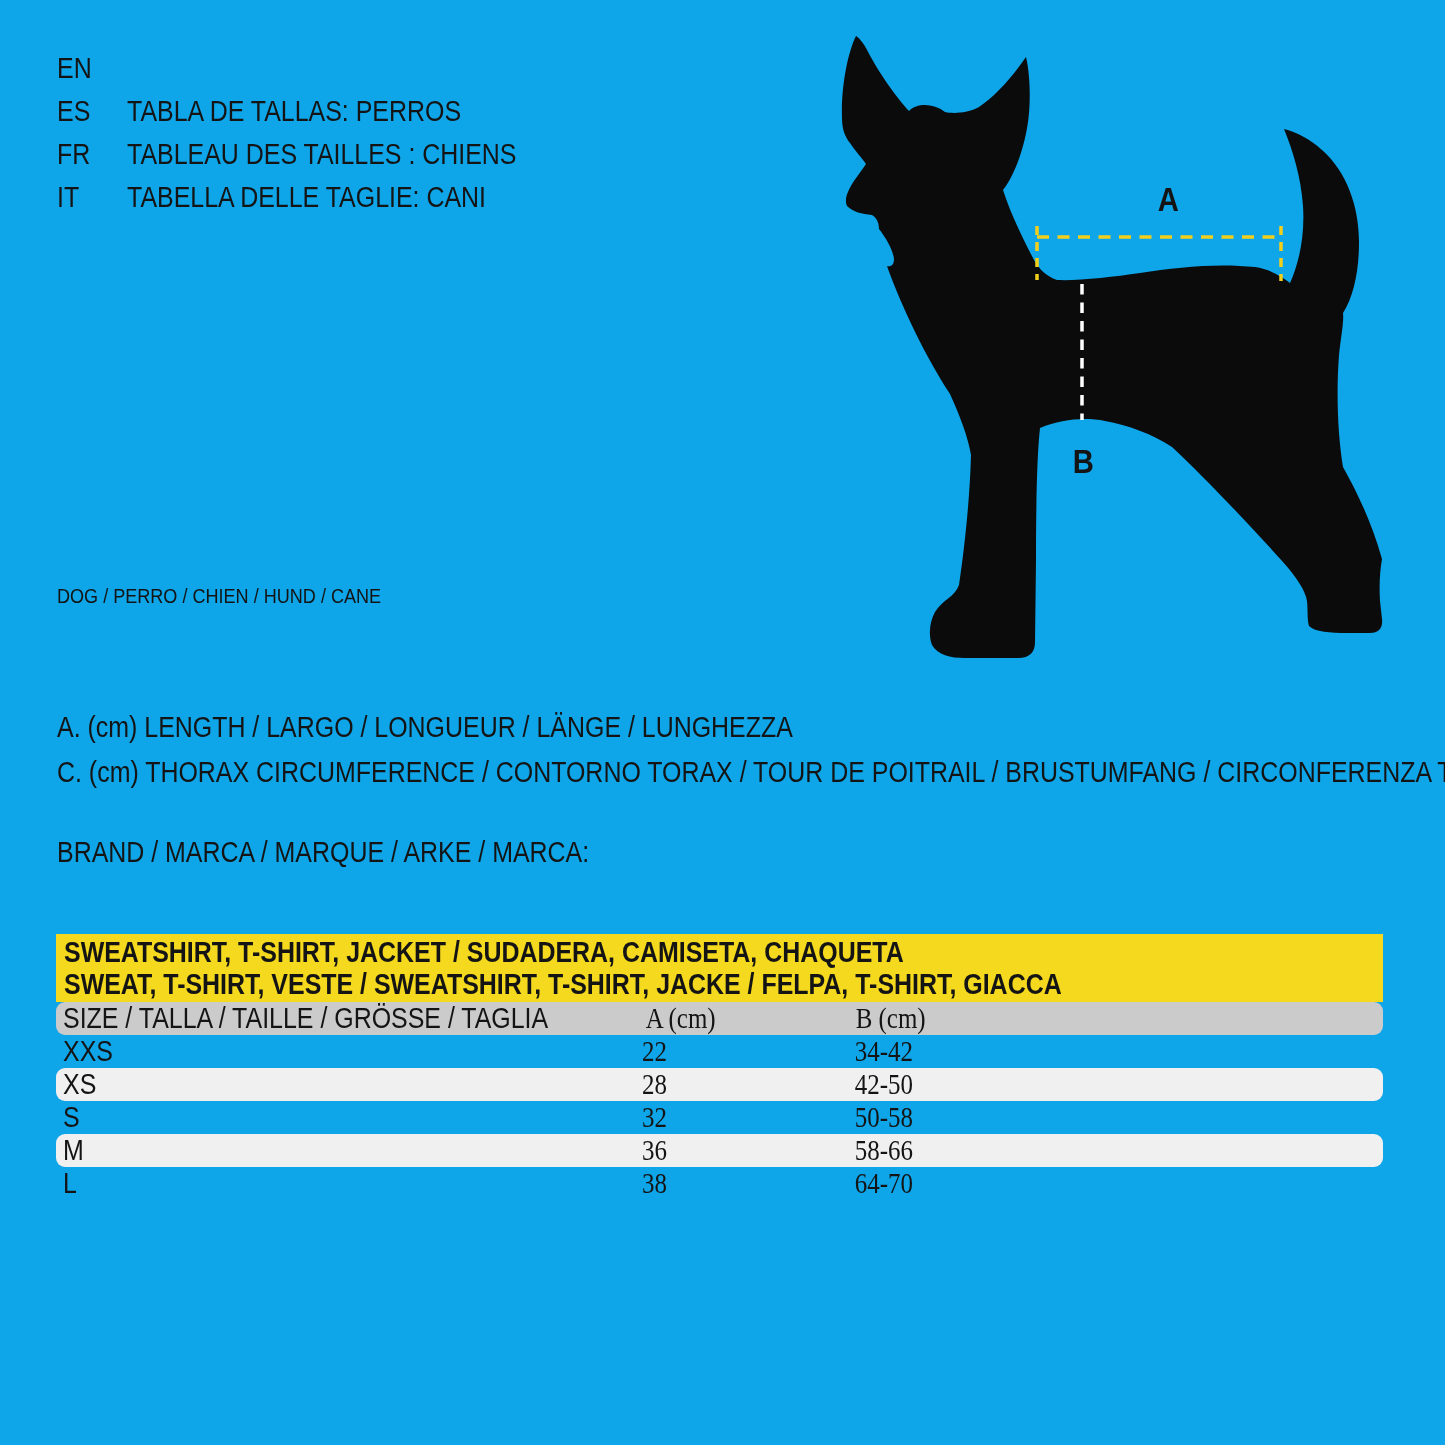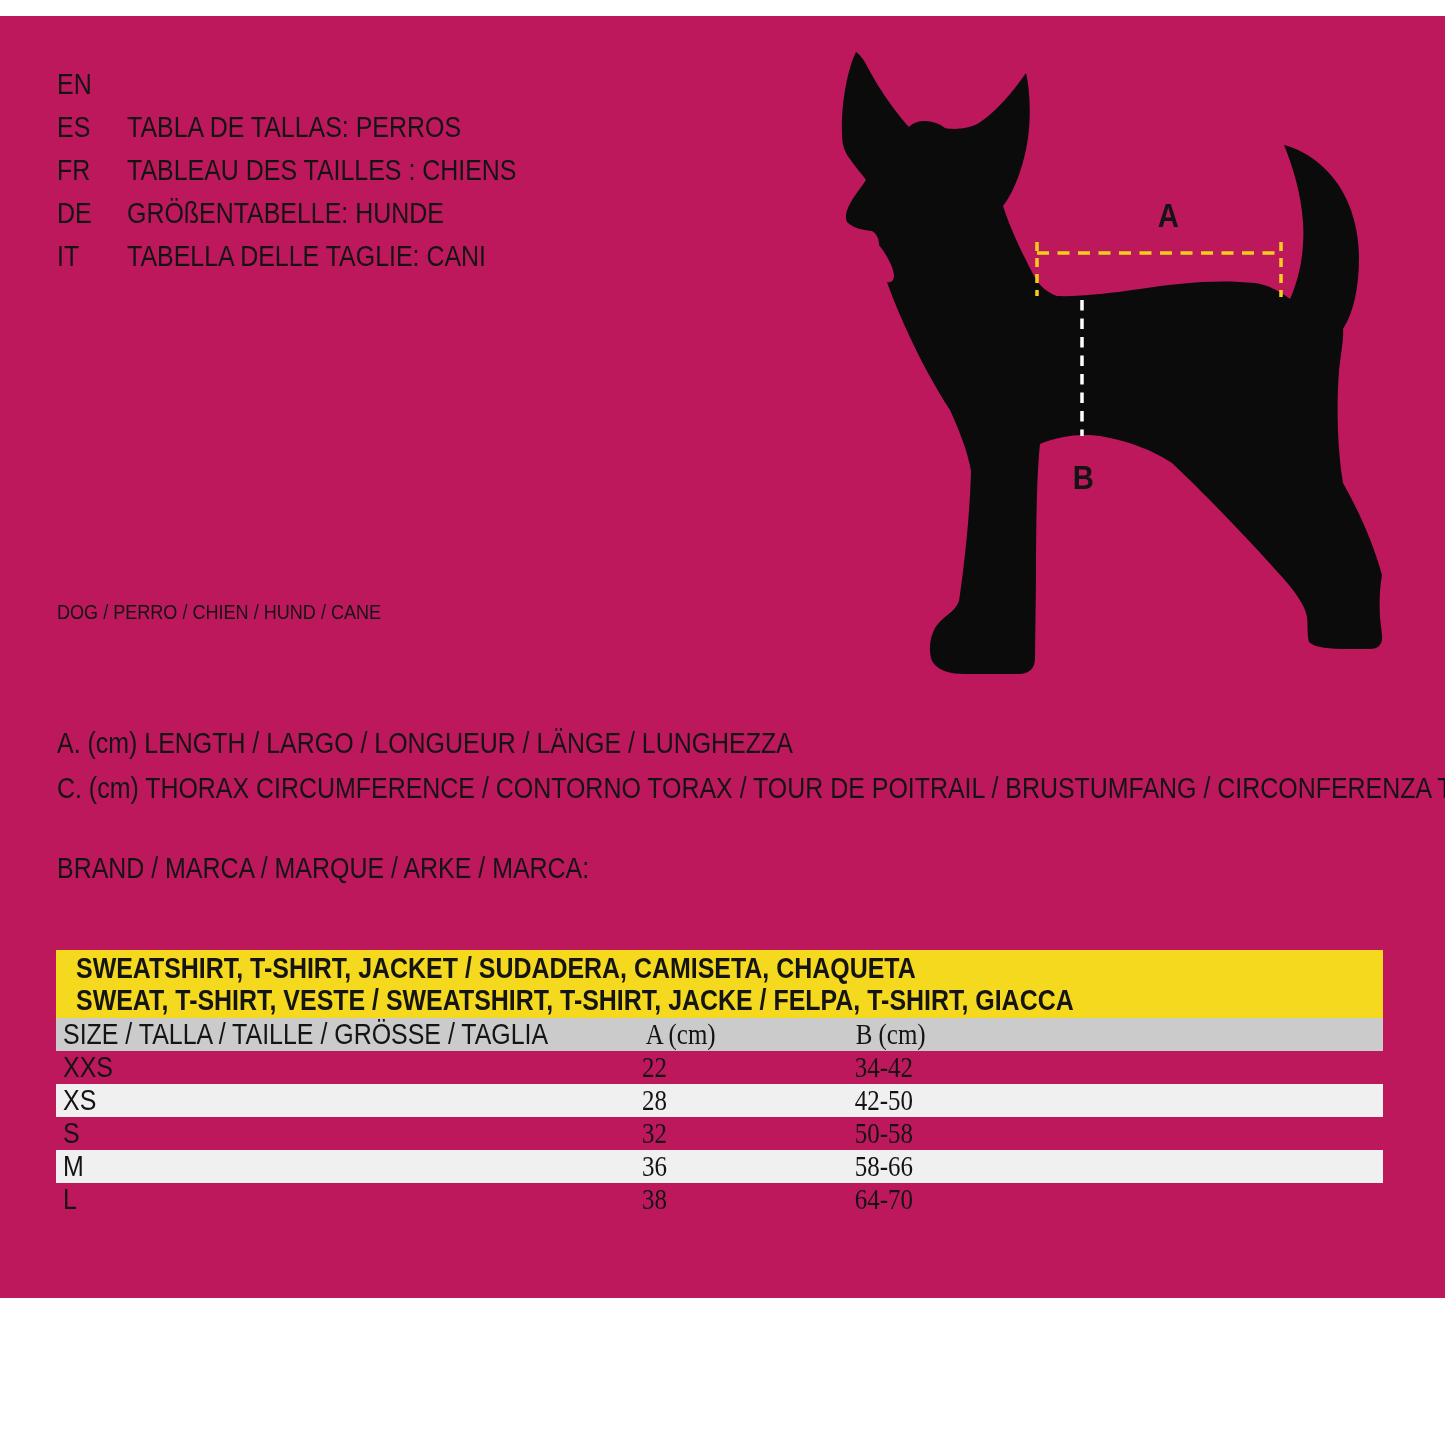--- a/index.html
+++ b/index.html
@@ -1,18 +1,18 @@
 <!DOCTYPE html>
 <html><head>
 <meta charset="utf-8">
 <style>
   html,body{margin:0;padding:0;background:#ffffff;}
   body{width:1445px;height:1445px;position:relative;overflow:hidden;
        font-family:"Liberation Sans",sans-serif;color:#141414;}
-  .canvas{position:absolute;left:0;top:16px;width:1445px;height:1282px;background:#be185d;}
+  .canvas{position:absolute;left:0;top:0;width:1445px;height:1445px;background:#0ea5e9;}
 
   
   .cnd{display:inline-block;transform:scaleX(.86);transform-origin:0 50%;white-space:nowrap;}
   .cnd-c{display:inline-block;transform:scaleX(.86);transform-origin:50% 50%;white-space:nowrap;}
 
   
   .lang-block{position:absolute;left:57px;top:47px;}
   .lang-row{display:flex;height:43px;align-items:center;font-size:29px;font-weight:500;}
   .lang-code{flex:0 0 70px;}
 
@@ -25,24 +25,24 @@
 
   .dog-caption{position:absolute;left:57px;top:581px;font-size:21px;line-height:30px;font-weight:500;}
 
   .note{position:absolute;left:57px;font-size:29px;line-height:30px;font-weight:500;}
   .note-a{top:712px;}
   .note-c{top:757px;}
   .brand{position:absolute;left:57px;top:837px;font-size:29px;line-height:30px;font-weight:500;}
 
   
   .size-table{position:absolute;left:56px;top:934px;width:1327px;}
-  .band{background:#F5D91E;height:68px;padding-left:20px;box-sizing:border-box;
+  .band{background:#F5D91E;height:68px;padding-left:8px;box-sizing:border-box;
         display:flex;flex-direction:column;justify-content:center;}
   .band div{font-size:29px;font-weight:700;line-height:32px;}
-  .grid-row{display:grid;grid-template-columns:584px 210px 240px 1fr;align-items:center;height:33px;}
+  .grid-row{display:grid;grid-template-columns:584px 210px 240px 1fr;align-items:center;height:33px;border-radius:9px;}
   .thead{background:#CBCBCB;}
   .c1{padding-left:7px;text-align:left;}
   .c2,.c3{text-align:left;font-family:Liberation Serif, serif;}
   .grid-row div{font-size:29px;font-weight:500;}
   .trow.alt{background:#F0F0F0;}
 </style>
 </head>
 <body>
 
 <div class="canvas">
@@ -51,24 +51,20 @@
     <div class="lang-row">
       <div class="lang-code"><span class="cnd">EN</span></div>
     </div>
     <div class="lang-row">
       <div class="lang-code"><span class="cnd">ES</span></div>
       <div><span class="cnd">TABLA DE TALLAS: PERROS</span></div>
     </div>
     <div class="lang-row">
       <div class="lang-code"><span class="cnd">FR</span></div>
       <div><span class="cnd">TABLEAU DES TAILLES : CHIENS</span></div>
-    </div>
-    <div class="lang-row">
-      <div class="lang-code"><span class="cnd">DE</span></div>
-      <div><span class="cnd">GRÖßENTABELLE: HUNDE</span></div>
     </div>
     <div class="lang-row">
       <div class="lang-code"><span class="cnd">IT</span></div>
       <div><span class="cnd">TABELLA DELLE TAGLIE: CANI</span></div>
     </div>
   </div>
 
   <svg class="dog-svg" viewBox="0 0 1445 1445" aria-hidden="true">
     <path fill="#0b0b0b" d="
       M 856 36

